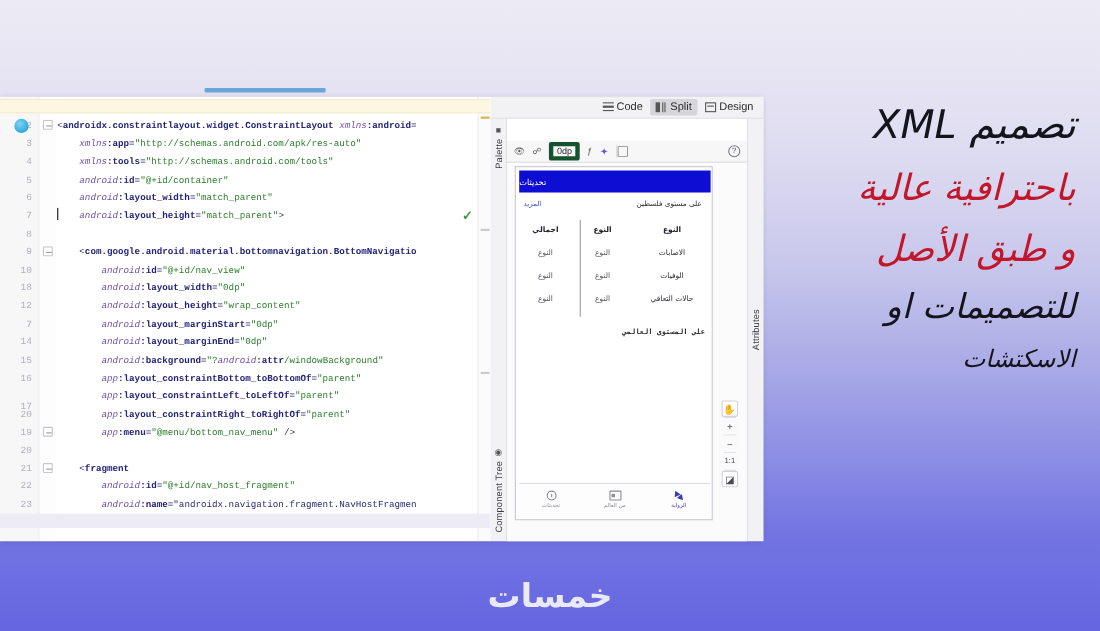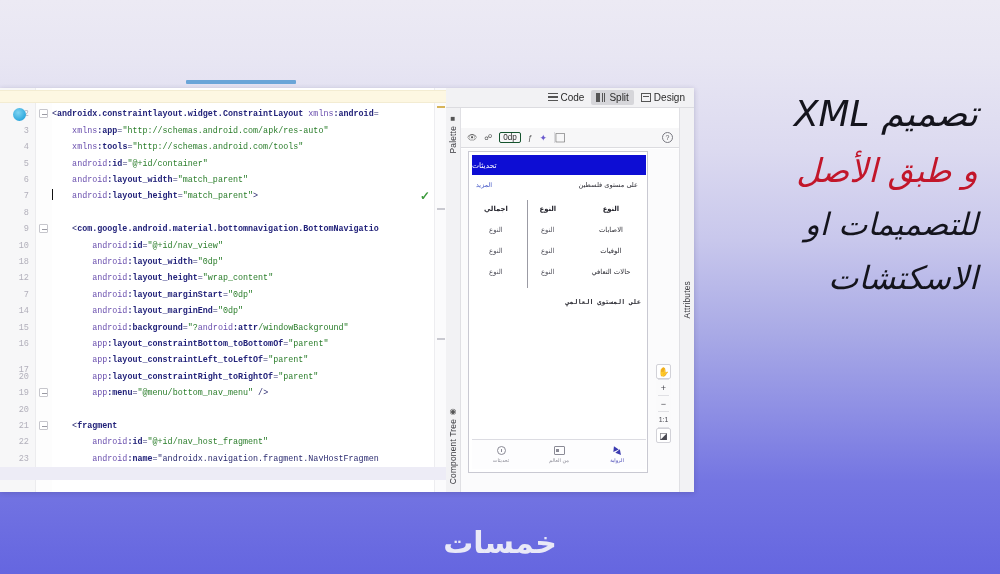--- a/index.html
+++ b/index.html
@@ -96,21 +96,21 @@
     position:absolute; left:52px; top:0; width:368px; height:404px;
     font-family:"Liberation Mono", monospace;
     font-size:8.4px; line-height:1;
     color:#2b2b70; white-space:pre;
   }
   .cl { position:absolute; left:0; }
   .cl .tag   { color:#23237a; font-weight:bold; }
   .cl .attrb { color:#23237a; font-weight:bold; }
   .cl .str   { color:#2a7d2a; }
   .cl .pi    { color:#23237a; font-weight:bold; }
-  .cl .ns    { color:#6a4fae; }
+  .cl .ns    { color:#6a4fae;font-style:italic; }
   .hl-line {
     position:absolute; left:0; width:446px; height:13px;
     background:#fdf7e2; border-top:1px solid #f3ecd2; border-bottom:1px solid #f3ecd2;
   }
   .sel-line {
     position:absolute; left:0; width:446px; height:13px; background:#edecf6;
   }
   #caret {
     position:absolute; left:52px; top:101px; width:1.4px; height:11px; background:#111;
   }
@@ -157,21 +157,21 @@
     width:11px;height:11px;border-radius:50%;border:1.2px solid #7a7a82;
     display:flex;align-items:center;justify-content:center;font-size:7px;color:#5a5a62;
   }
   .layers-ico { width:11px;height:11px; position:relative; }
   .layers-ico i { position:absolute; left:0; width:11px; height:3.2px; background:#3d6fd6; border-radius:1px; }
   .layers-ico i:nth-child(1){ top:0; background:#5b8ae6; }
   .layers-ico i:nth-child(2){ top:3.6px; background:#3f74d8; }
   .layers-ico i:nth-child(3){ top:7.2px; background:#2f5fc0; }
   .phone-ico { width:7px;height:11px;border:1.2px solid #4a4a52; border-radius:1.5px; }
   .tri-ico { width:0;height:0;border-left:5px solid transparent;border-right:5px solid transparent;border-bottom:7px solid #3ea35a; }
-  .dbox { border:1px solid #14532d; border-radius:2px; padding:0 3px; font-size:8.2px; color:#2b2b2b; }
+  .dbox { border:4px solid #14532d; border-radius:2px; padding:0 3px; font-size:8.2px; color:#2b2b2b; }
   .magic { font-size:9px; color:#6a5acd; }
 
   
   #canvas {
     position:absolute; left:0; top:41px; width:218px; height:396px;
     background:#fbfbfc;
   }
   #phone {
     position:absolute; left:7px; top:2px; width:180px; height:322px;
     background:#ffffff; border:1px solid #c9c9d2;
@@ -238,21 +238,21 @@
   #promo {
     position:absolute; right:22px; top:96px; width:268px;
     direction:rtl; text-align:right;
     font-family:"DejaVu Sans", sans-serif;
   }
   .promo-line { line-height:1.0; margin-bottom:22px; white-space:nowrap;font-style:italic; }
   .p1 { font-size:36px; color:#14141c; }
   .p2 { font-size:33px; color:#c2162a; }
   .p3 { font-size:33px; color:#c2162a; }
   .p4 { font-size:31px; color:#14141c; }
-  .p5 { font-size:32px; color:#14141c; margin-bottom:0; }
+  .p5 { font-size:22px; color:#14141c; margin-bottom:0; }
 
   
   #brand {
     position:absolute; left:0; right:0; bottom:14px;
     text-align:center; direction:rtl;
     font-family:"DejaVu Sans", sans-serif;
     font-size:30px; font-weight:bold; color:#e9e9f7;
     letter-spacing:1px;
   }
 </style>
@@ -435,18 +435,19 @@
         <div class="zsep"></div>
         <div class="zbtn boxed">◪</div>
       </div>
 
     </div>
   </div>
 </div>
 
 <div id="promo">
   <div class="promo-line p1">تصميم XML</div>
+  <div class="promo-line p2">باحترافية عالية</div>
   <div class="promo-line p3">و طبق الأصل</div>
   <div class="promo-line p4">للتصميمات او</div>
   <div class="promo-line p5">الاسكتشات</div>
 </div>
 
 <div id="brand">خمسات</div>
 
 </body></html>

